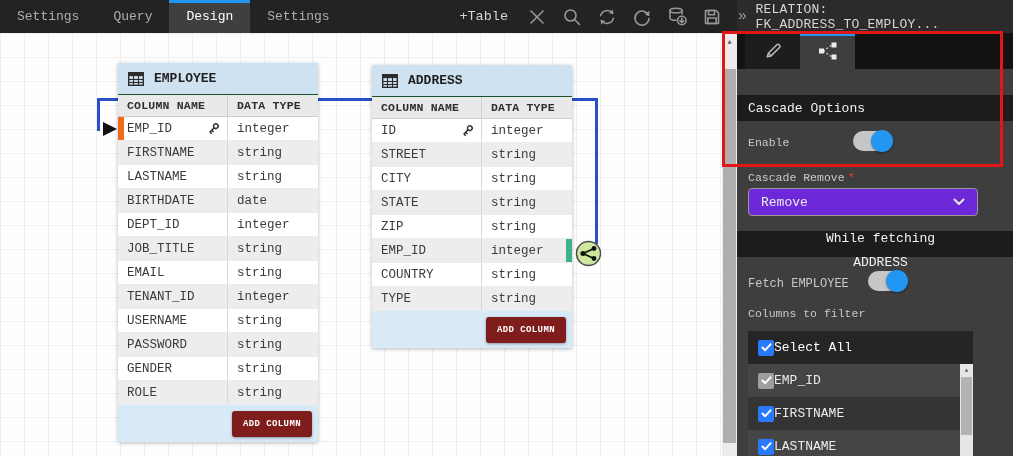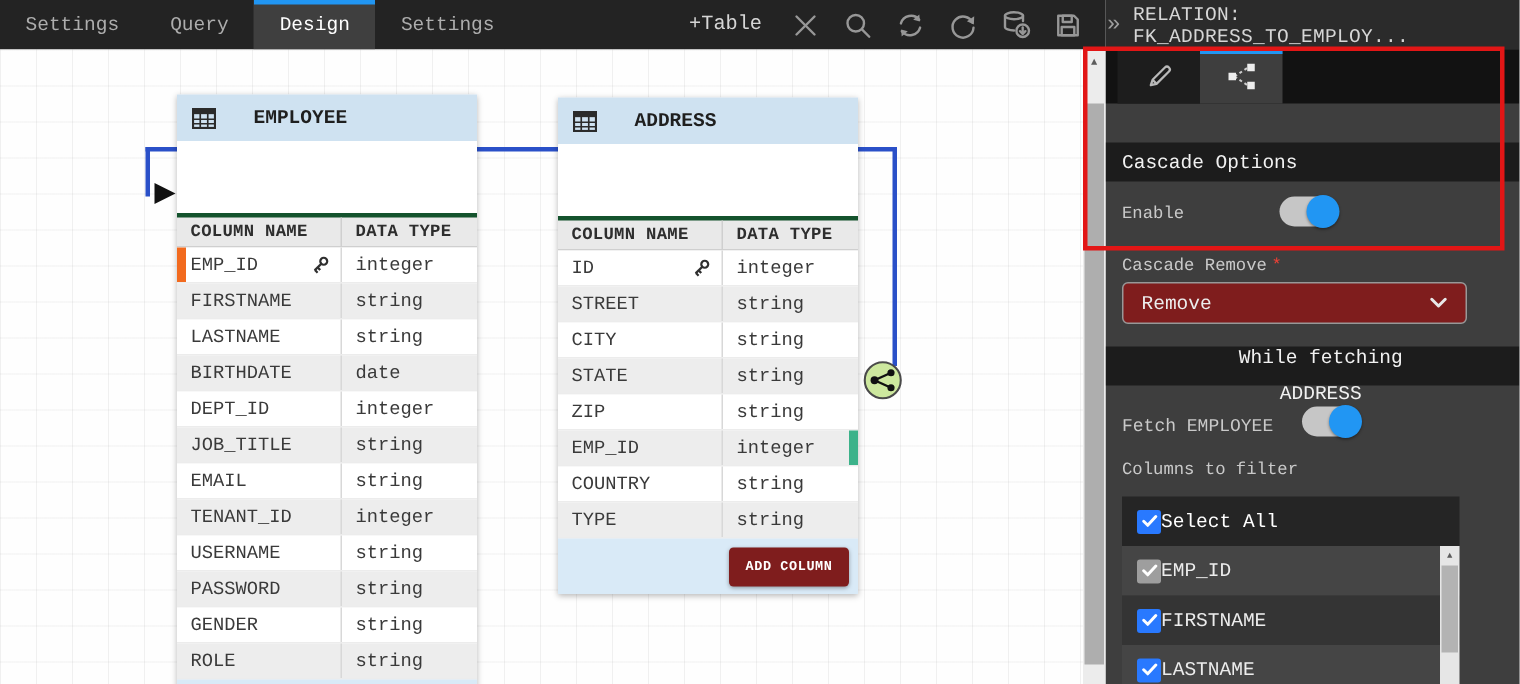--- a/index.html
+++ b/index.html
@@ -47,23 +47,23 @@
     border-left:14px solid #111; border-top:7px solid transparent; border-bottom:7px solid transparent;
   }
   .rel-connector { position:absolute; left:575px; top:207px; width:27px; height:27px; z-index:6; cursor:pointer; }
 
   
   .tbl { position:absolute; width:200px; background:#fff; box-shadow:0 1px 4px rgba(0,0,0,.28); z-index:4; font-size:12.5px; }
   .tbl-employee { left:118px; top:30px; }
   .tbl-address  { left:372px; top:32px; }
   .tbl-header {
     height:31px; background:#cfe2f1; display:flex; align-items:center;
-    padding-left:10px; gap:25px; font-size:13px; font-weight:bold; color:#1f1f1f; cursor:move;
-  }
-  .tbl-colhead { display:flex; height:23px; background:#e9e9e9; border-top:3px solid #14532d; border-bottom:1px solid #cfcfcf;margin-top:48px; }
+    padding-left:10px; gap:10px; font-size:13px; font-weight:bold; color:#1f1f1f; cursor:move;
+  }
+  .tbl-colhead { display:flex; height:23px; background:#e9e9e9; border-top:1px solid #14532d; border-bottom:1px solid #cfcfcf; }
   .tbl-colhead > div { display:flex; align-items:center; padding-left:9px; font-size:11.5px; font-weight:bold; color:#2e2e2e; letter-spacing:.2px; }
   .colhead-name { width:110px; border-right:1px solid #cfcfcf; }
   .colhead-type { flex:1;text-align:right; }
   .tbl-row { display:flex; height:24px; position:relative; background:#fff; border-bottom:1px solid #ececec; cursor:pointer; }
   .tbl-row.striped { background:#ededed; }
   .cell-name { width:110px; display:flex; align-items:center; padding-left:9px; border-right:1px solid #d8d8d8; color:#3a3a3a; }
   .cell-type { flex:1; display:flex; align-items:center; padding-left:9px; color:#3a3a3a; }
   .key-ic { margin-left:auto; margin-right:7px; display:flex; }
   .marker-left  { position:absolute; left:0;  top:0; width:6px; height:100%; background:#f26a1e; z-index:2; }
   .marker-right { position:absolute; right:0; top:0; width:6px; height:100%; background:#3cb28a; z-index:2; }
@@ -106,21 +106,21 @@
   .req-star { color:#ef4136; margin-left:3px; }
 
   .toggle { position:absolute; width:38px; height:20px; cursor:pointer; }
   .tgl-enable { left:116px; top:131px; }
   .tgl-fetch { left:131px; top:271px; }
   .toggle .track { position:absolute; left:0; top:0; width:38px; height:20px; background:#c6c6c6; border-radius:10px; }
   .toggle .knob { position:absolute; right:-2px; top:-1px; width:22px; height:22px; background:#2196f3; border-radius:50%; box-shadow:0 1px 2px rgba(0,0,0,.4); }
 
   .p-select {
     position:absolute; left:11px; top:188px; width:230px; height:28px;
-    border:1px solid #989898; border-radius:4px; background:#7f1d1d;
+    border:1px solid #989898; border-radius:4px; background:#6d28d9;
     display:flex; align-items:center; padding:0 12px; color:#ededed; font-size:13px; cursor:pointer;
   }
   .p-select svg { margin-left:auto; stroke:#e8e8e8; fill:none; stroke-width:2; stroke-linecap:round; stroke-linejoin:round; }
 
   .filter-list { position:absolute; left:11px; top:331px; width:225px; }
   .f-row { display:flex; align-items:center; height:33px; cursor:pointer; }
   .f-row.head { background:#252525; }
   .f-row.alt-a { background:#454545; }
   .f-row.alt-b { background:#343434; }
   .f-check {

